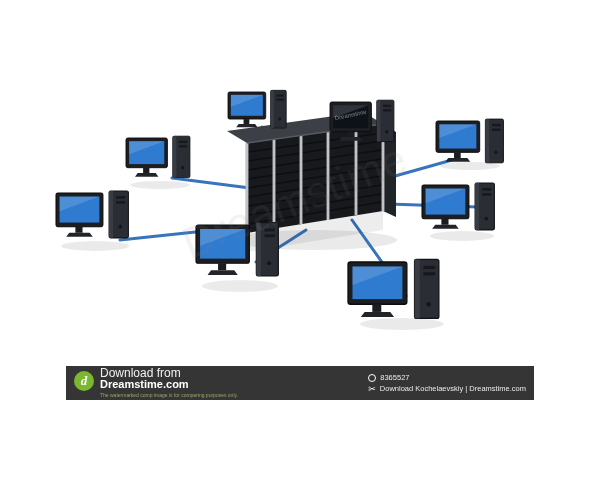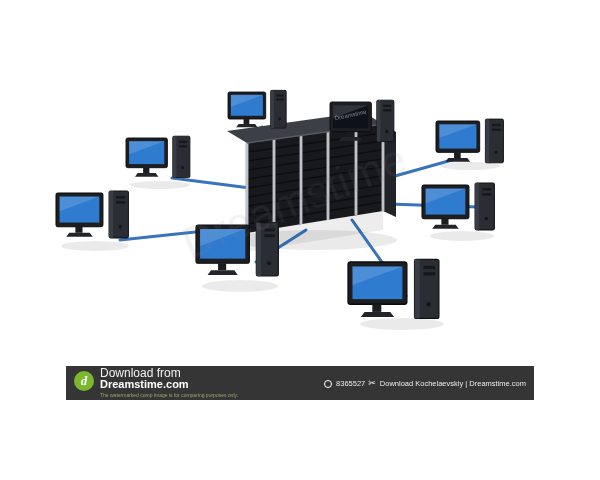--- a/index.html
+++ b/index.html
@@ -14,21 +14,21 @@
        display:flex;justify-content:space-between;align-items:stretch;
        padding:3px 8px 2px 8px;box-sizing:border-box;color:#fff;}
   .bar-left{display:flex;align-items:flex-start;gap:6px;}
   .logo{width:20px;height:20px;border-radius:50%;background:var(--brand-green,#7cb82f);
         display:flex;align-items:center;justify-content:center;margin-top:2px;
         color:#fff;font-weight:bold;font-size:13px;font-family:"Liberation Serif",serif;font-style:italic;}
   .bar-left-text{display:flex;flex-direction:column;}
   .dl{font-size:12px;line-height:9px;color:#f2f2f2;}
   .site{font-size:11px;line-height:12px;font-weight:bold;color:#ffffff;}
   .disclaimer{font-size:5px;line-height:7px;color:#9aa46a;margin-top:2px;white-space:nowrap;}
-  .bar-right{display:flex;flex-direction:row;justify-content:center;gap:3px;min-width:150px;}
+  .bar-right{display:flex;flex-direction:column;justify-content:center;gap:3px;min-width:150px;}
   .bar-right .row{display:flex;align-items:center;gap:4px;font-size:7.5px;color:#eaeaea;line-height:8px;}
   .idicon{display:inline-block;width:8px;height:8px;border:1px solid #fff;border-radius:50%;box-sizing:border-box;}
   .scissors{font-size:9px;color:#ffffff;line-height:9px;}
 </style>
 </head>
 <body>
 
 <div class="photo">
 
   <svg width="600" height="480" viewBox="0 0 600 480">

